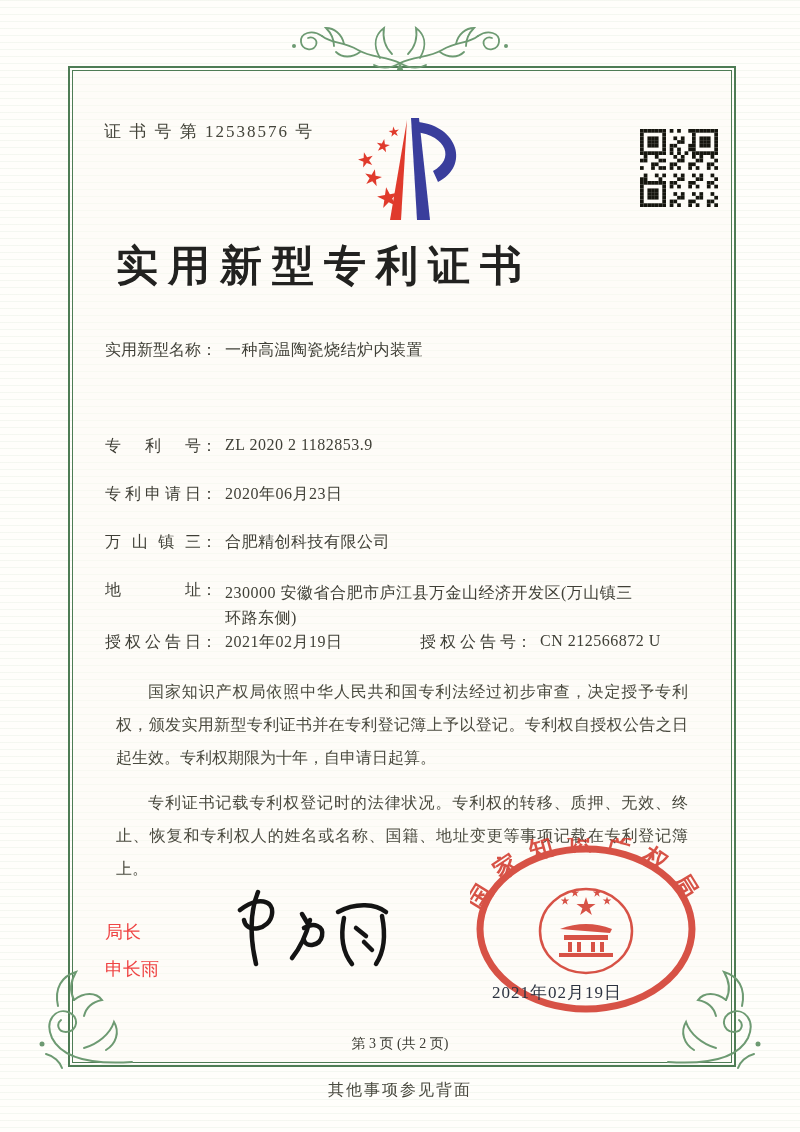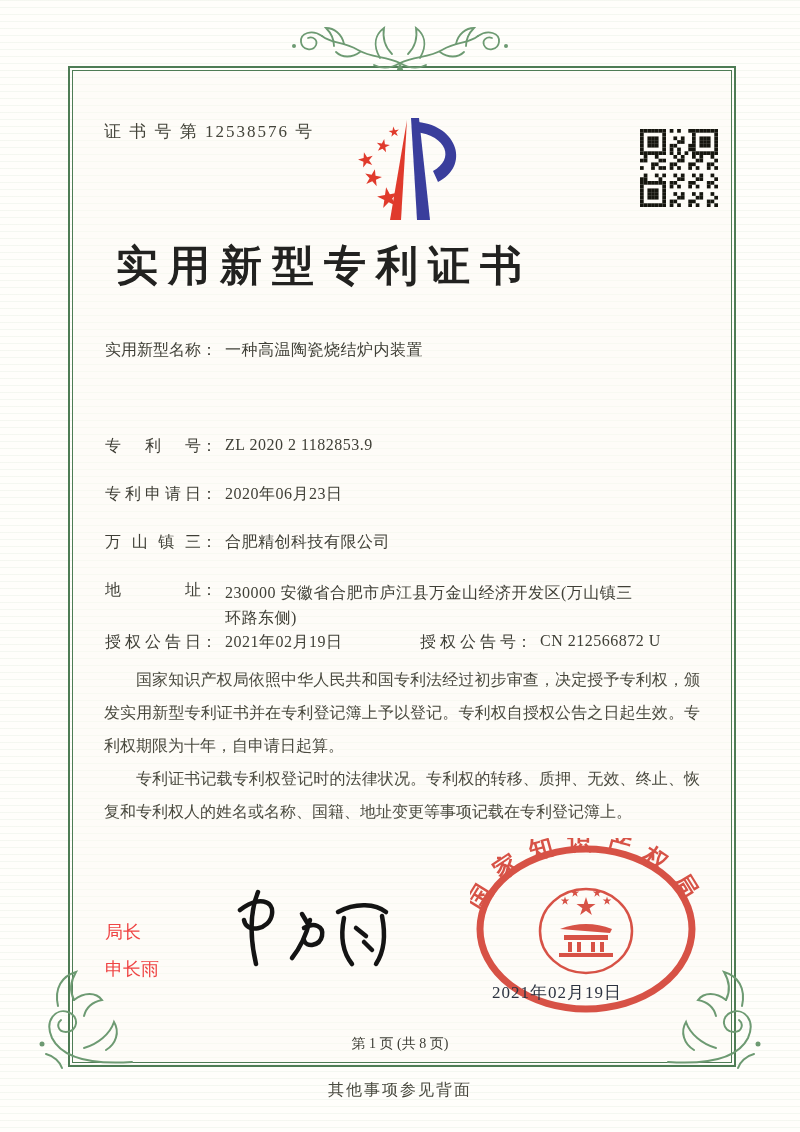--- a/index.html
+++ b/index.html
@@ -33,21 +33,21 @@
   .flabel{display:inline-block;width:96px;text-align:justify;text-align-last:justify;vertical-align:top;}
   .fcolon{display:inline-block;vertical-align:top;}
   .fvalue{display:inline-block;margin-left:8px;vertical-align:top;letter-spacing:0.5px;}
   .addr-wrap{display:inline-block;margin-left:8px;vertical-align:top;white-space:normal;width:470px;line-height:25px;letter-spacing:0.5px;}
   .grant-right{position:absolute;left:315px;top:0;}
   
   .paras{
     position:absolute;left:104px;top:663px;width:596px;z-index:3;
     font-size:16px;line-height:33px;text-align:justify;color:#4a4a3f;
   }
-  .paras p{margin:0;text-indent:2em;}
+  .paras p{margin:12px;text-indent:2em;}
   
   .signer{position:absolute;left:105px;top:914px;font-size:18px;line-height:37px;color:#ef4444;z-index:3;}
   .sig{position:absolute;left:218px;top:880px;width:200px;height:102px;z-index:3;}
   
   .seal{position:absolute;left:470px;top:838px;width:232px;height:182px;z-index:4;opacity:0.88;}
   .seal-date{position:absolute;left:492px;top:981px;font-size:17px;letter-spacing:1px;color:#2c3340;z-index:5;}
   
   .page-footer{position:absolute;left:0;top:1035px;width:800px;text-align:center;font-size:14px;color:#3d3d35;z-index:3;}
   .back-note{position:absolute;left:0;top:1080px;width:800px;text-align:center;font-size:16px;letter-spacing:2px;color:#49493f;z-index:3;}
 </style>
@@ -387,15 +387,15 @@
       <rect x="-22" y="6" width="44" height="5"></rect>
       <rect x="-18" y="13" width="4" height="10"></rect>
       <rect x="-9" y="13" width="4" height="10"></rect>
       <rect x="5" y="13" width="4" height="10"></rect>
       <rect x="14" y="13" width="4" height="10"></rect>
       <rect x="-27" y="24" width="54" height="4"></rect>
     </g>
   </svg>
   <div class="seal-date">2021年02月19日</div>
 
-  <div class="page-footer">第 1 页 (共 8 页)</div>
+  <div class="page-footer">第 3 页 (共 2 页)</div>
   <div class="back-note">其他事项参见背面</div>
 </div>
 
 </body></html>

